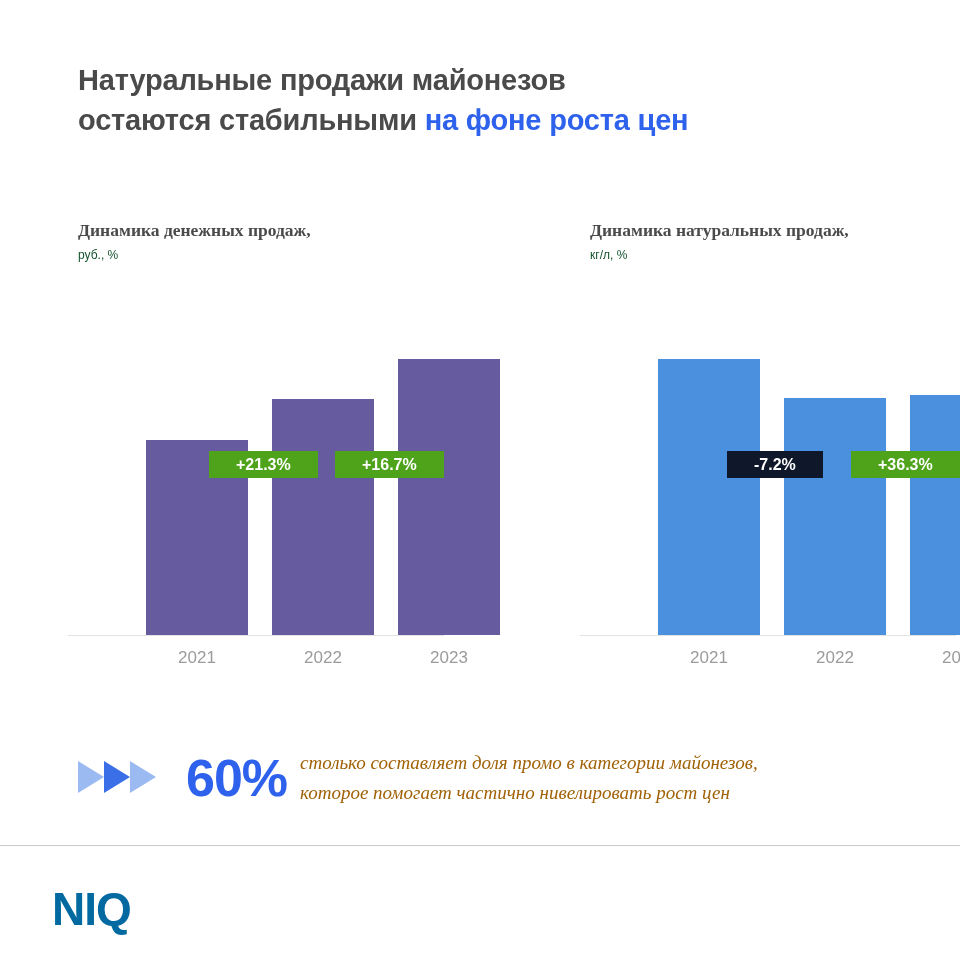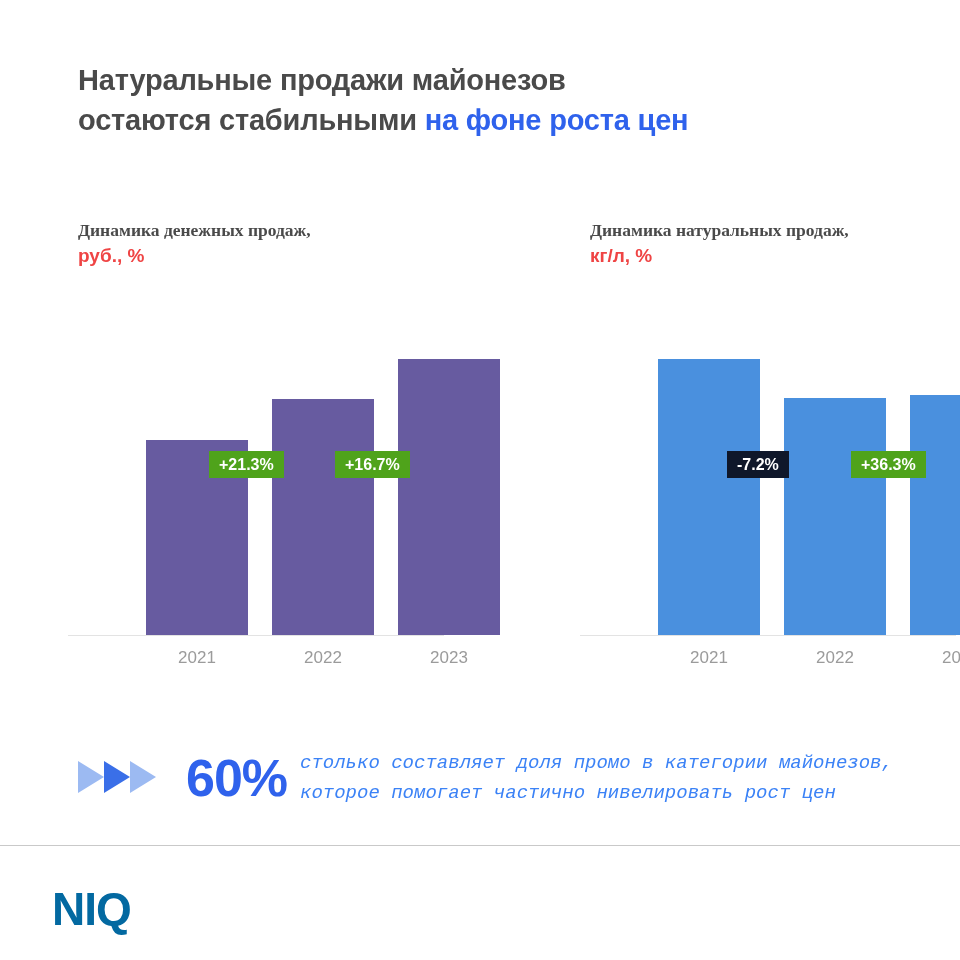--- a/index.html
+++ b/index.html
@@ -55,23 +55,23 @@
   .panel-caption .cap-main {
     display: block;
     font-size: 17.5px;
     font-weight: bold;
     color: #4a4a4a;
     white-space: nowrap;
     font-family: Liberation Serif, serif;
   }
   .panel-caption .cap-units {
     display: block;
-    font-size: 19px;
-    font-weight: bold;
-    color: #ef4444;
+    font-size: 12px;
+    font-weight: normal;
+    color: #14532d;
   }
 
   
   .plot {
     position: absolute;
     left: 0;
     top: 132px;       
     width: 376px;
     height: 326px;
   }
@@ -101,21 +101,21 @@
     color: #9b9b9b;
     text-align: center;
     white-space: nowrap;
   }
 
   .badge {
     position: absolute;
     bottom: 198px;
     height: 27px;
     line-height: 27px;
-    padding: 0 10px;
+    padding: 0 27px;
     font-size: 16px;
     font-weight: bold;
     color: #ffffff;
     text-align: center;
     white-space: nowrap;
     box-sizing: border-box;
   }
   .badge.up   { background: #4FA31B; }
   .badge.down { background: #0f172a; }
 
@@ -142,25 +142,25 @@
     font-weight: bold;
     color: #2f62ec;
     line-height: 72px;
     letter-spacing: -1px;
   }
   .callout-text {
     position: absolute;
     left: 222px;
     top: 6px;
     width: 600px;
-    font-family: Liberation Mono, monospace;
+    font-family: Liberation Serif, serif;
     font-style: italic;
     font-size: 19px;
     line-height: 30px;
-    color: #3b82f6;
+    color: #a16207;
   }
   .callout-text span { display: block; white-space: nowrap; }
 
   
   .divider {
     position: absolute;
     left: 0;
     top: 845px;
     width: 960px;
     height: 1px;

